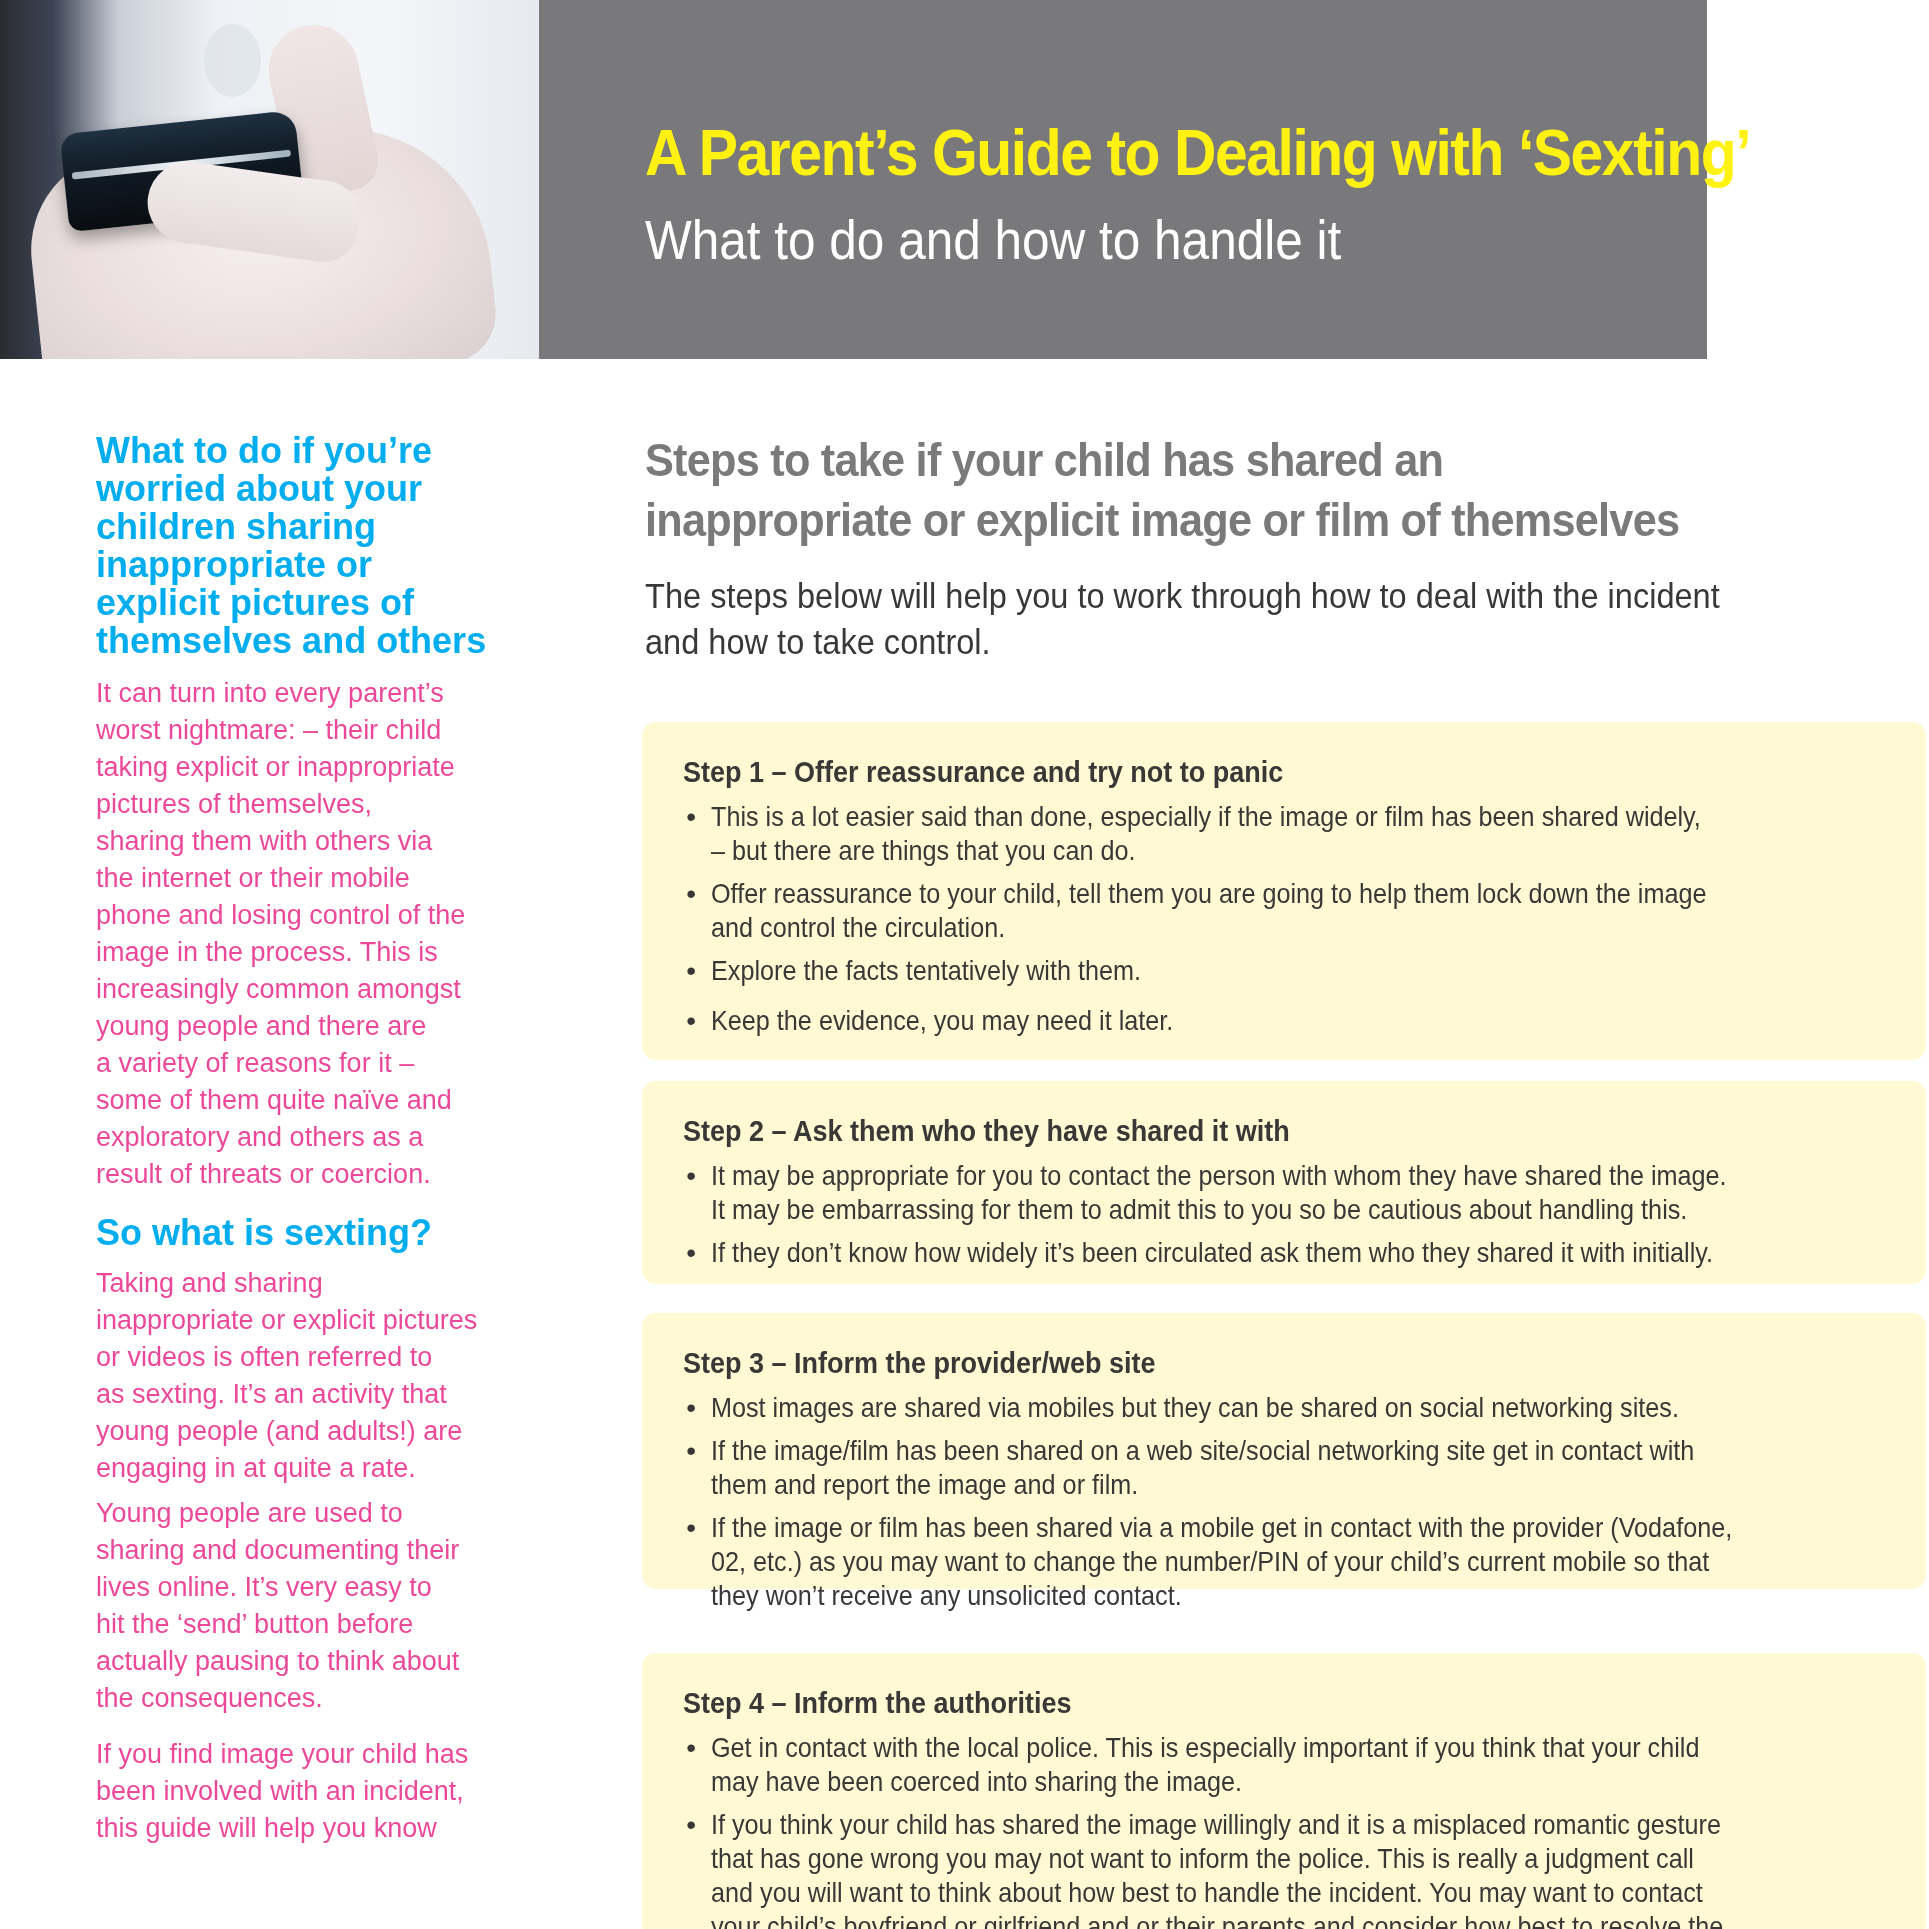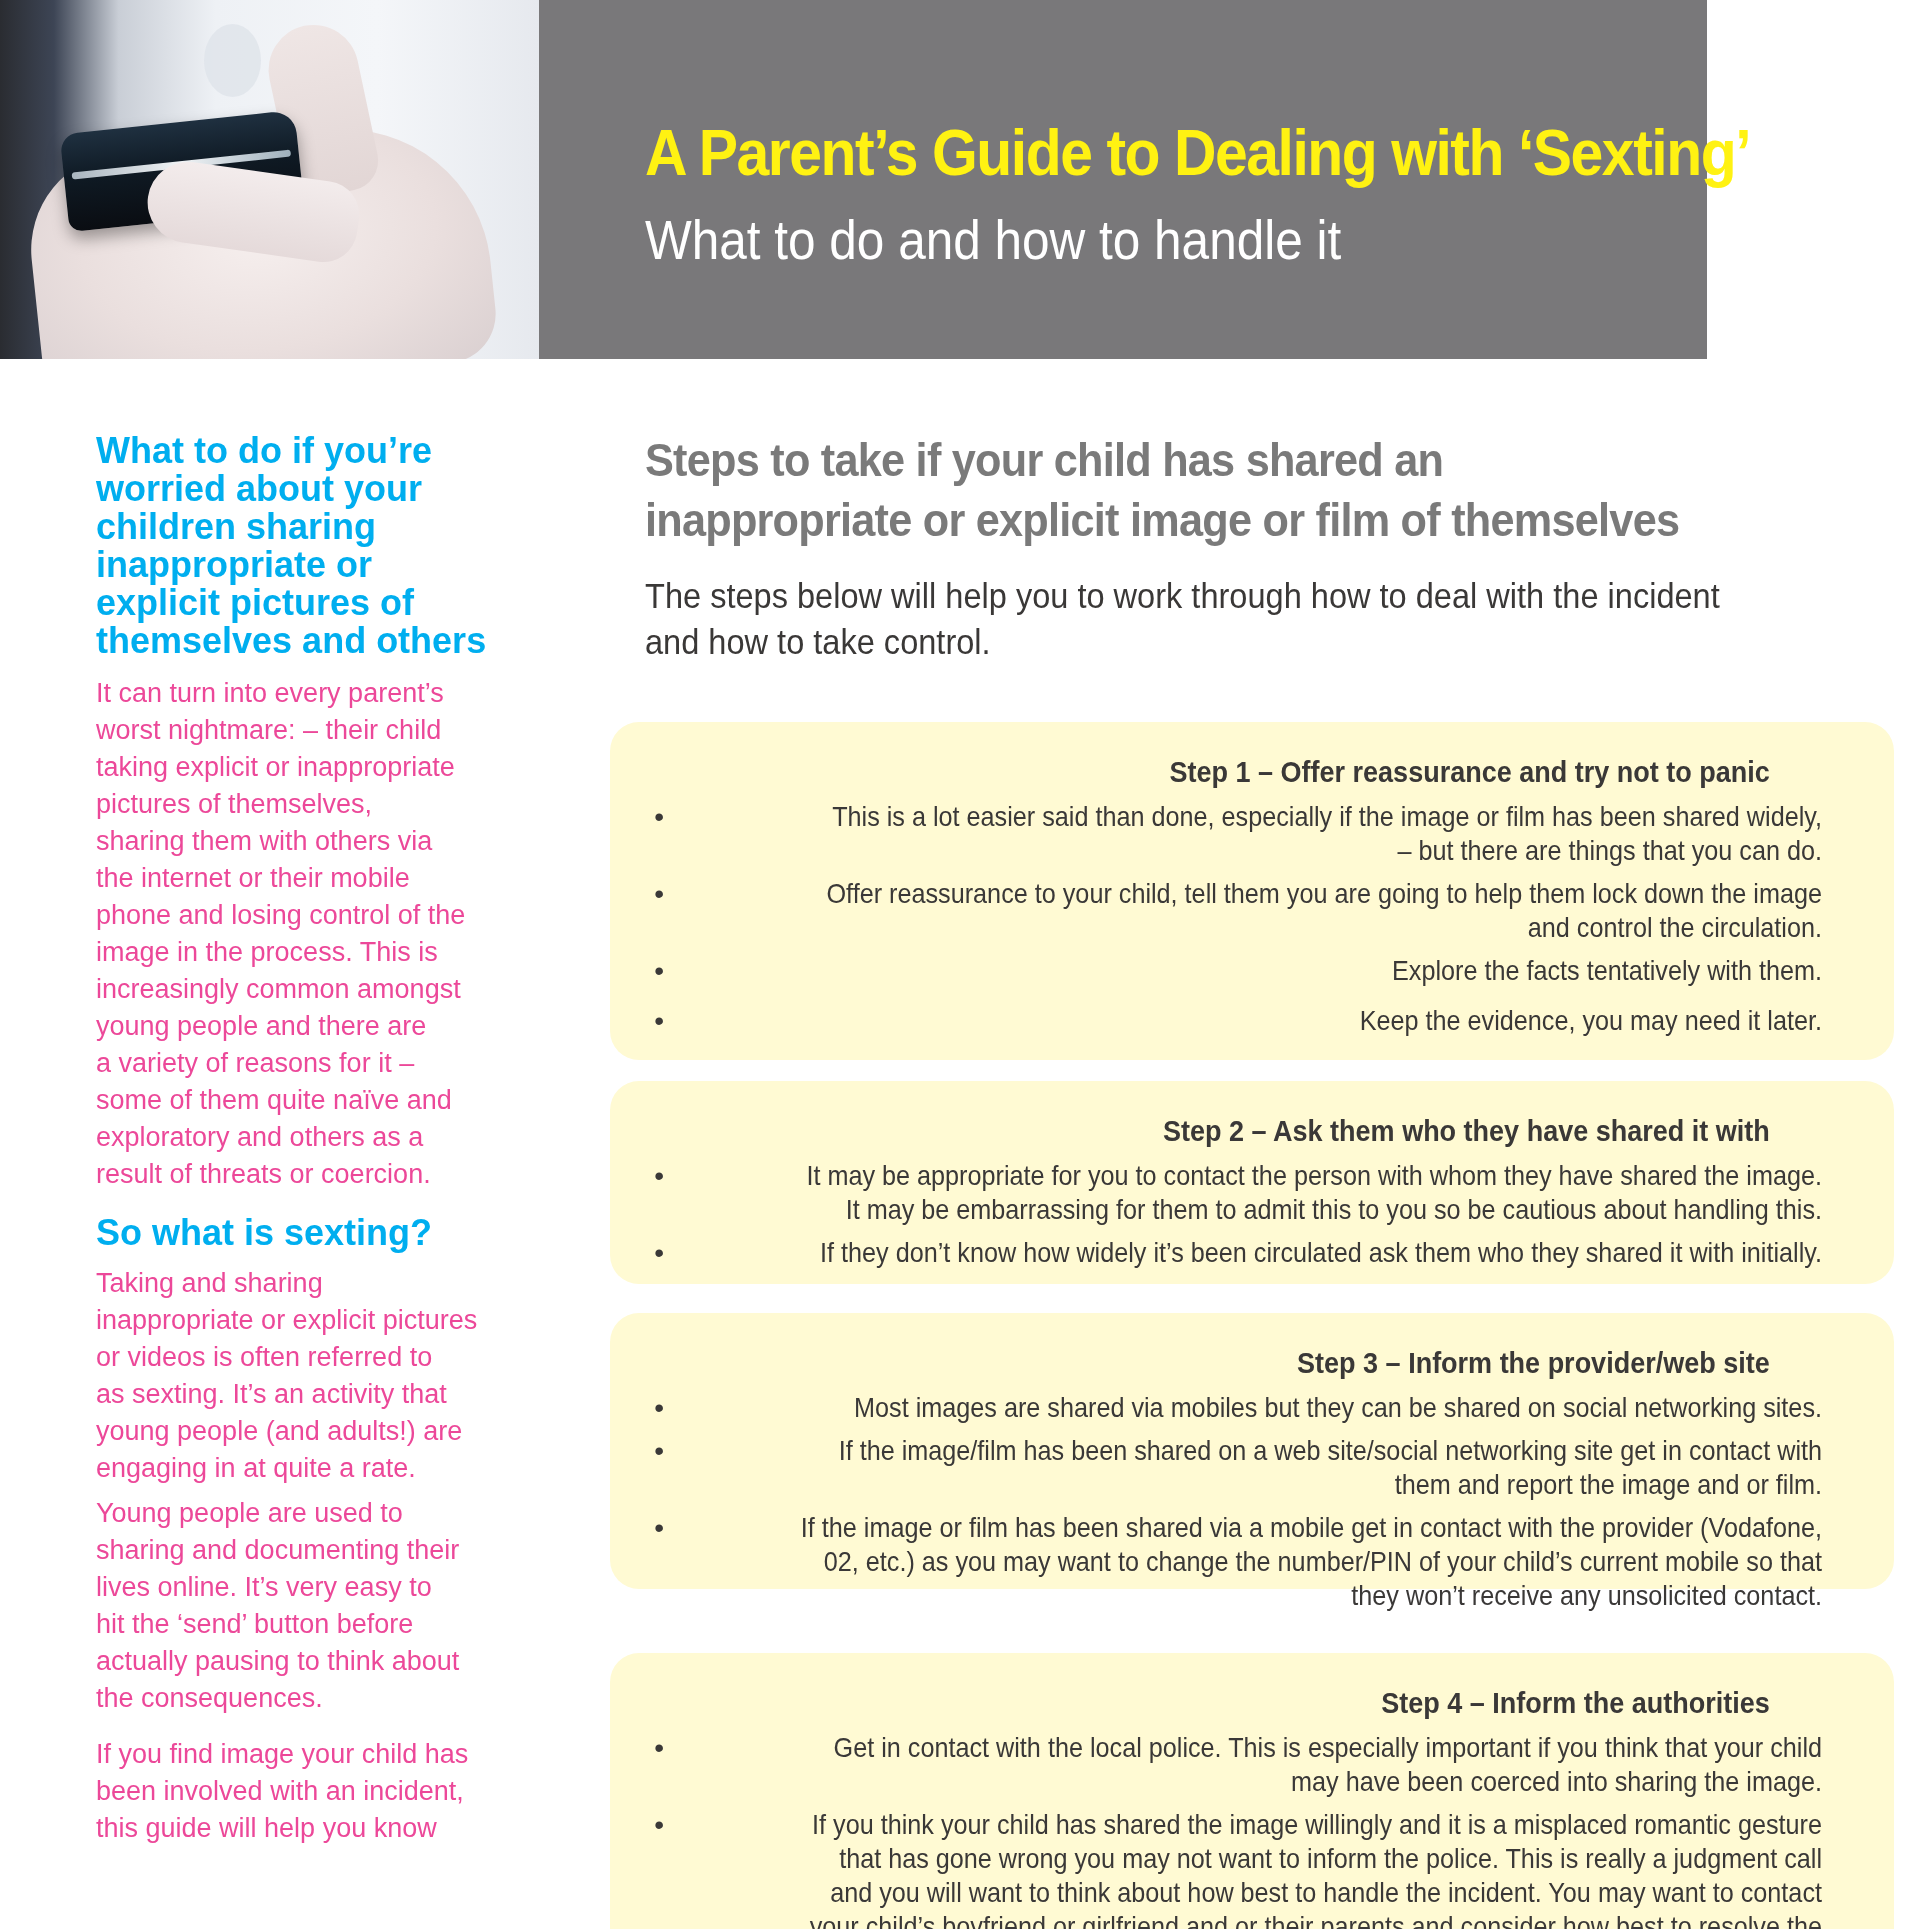--- a/index.html
+++ b/index.html
@@ -76,23 +76,23 @@
     color: #7a7a7a; font-weight: bold; font-size: 46px; line-height: 60px;
     margin: 0; white-space: pre-line; letter-spacing: -0.8px;
     transform: scaleX(0.94); transform-origin: left top;
   }
   .intro {
     margin: 23px 0 0 0; font-size: 35px; line-height: 46px; color: #3a3837;
     white-space: pre-line; transform: scaleX(0.93); transform-origin: left top; width: 1352px;
   }
 
   .step {
-    position: absolute; left: 610px; width: 1284px;
-    background: #fffad3; border-radius: 29px;
-    box-sizing: border-box; padding: 29px 0 0 41px; text-align: right;
+    position: absolute; left: 642px; width: 1284px;
+    background: #fffad3; border-radius: 14px;
+    box-sizing: border-box; padding: 29px 0 0 41px;
   }
   .step-h {
     font-weight: bold; font-size: 30px; line-height: 41px; color: #3a3837; margin: 0 0 8.1px 0;
     transform: scaleX(0.9); transform-origin: left top; white-space: nowrap;
   }
   .step ul { list-style: none; margin: 0; padding: 0; }
   .step li {
     position: relative; padding-left: 28px; font-size: 28px; line-height: 34px;
     margin-bottom: 9px; color: #3a3837; white-space: pre-line;
   }

